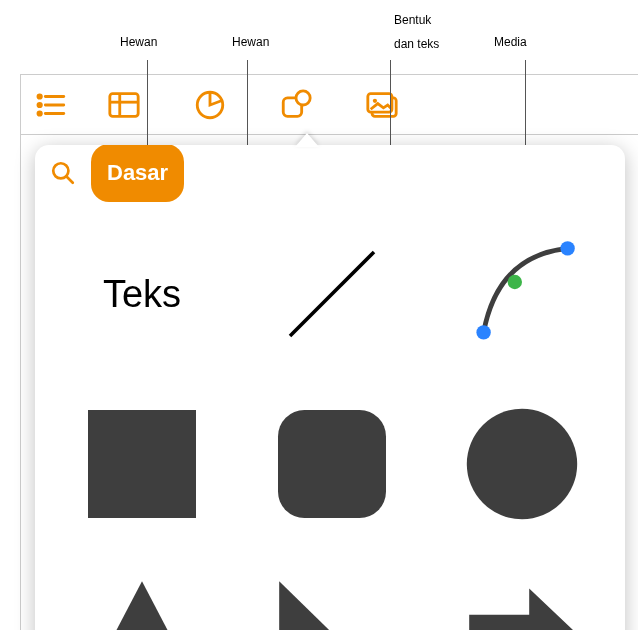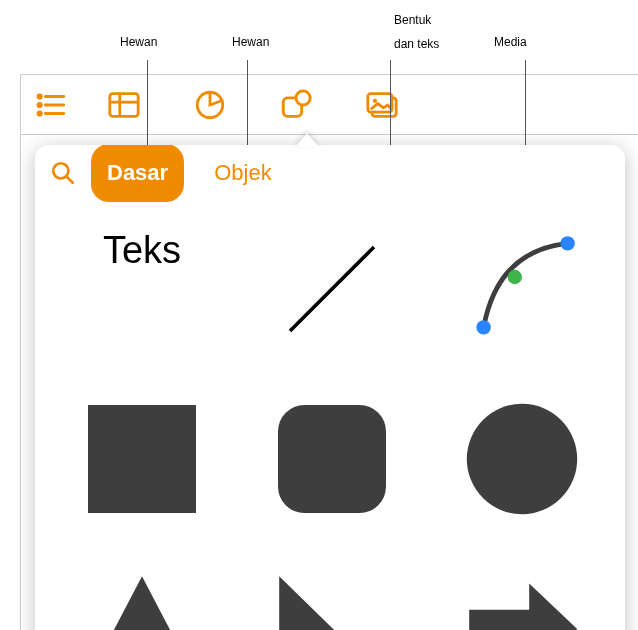--- a/index.html
+++ b/index.html
@@ -105,21 +105,21 @@
     .shapes-grid {
       display: grid;
       grid-template-columns: repeat(3, 1fr);
       gap: 40px 60px;
       padding: 28px 42px;
     }
     .shape-cell {
       width: 130px;
       height: 130px;
       display: flex;
-      align-items: flex-start;
+      align-items: center;
       justify-content: center;
     }
     .shape-text {
       font-size: 38px;
       font-weight: 500;
       color: #000;
     }
     .shape-svg { width: 120px; height: 120px; }
     .shape-fill { fill: #3e3e3e; }
   </style>
@@ -187,21 +187,20 @@
 
   <div class="popover">
     <div class="tabs">
       <div class="search-icon">
         <svg viewBox="0 0 24 24">
           <circle cx="10" cy="10" r="7" stroke="#f08b00" stroke-width="2.5" fill="none"></circle>
           <line x1="15" y1="15" x2="21" y2="21" stroke="#f08b00" stroke-width="2.5" stroke-linecap="round"></line>
         </svg>
       </div>
       <div class="tab active">Dasar</div>
-      <div class="tab">Objek</div>
     </div>
 
     <div class="shapes-grid">
 
       <div class="shape-cell">
         <span class="shape-text">Teks</span>
       </div>
       <div class="shape-cell">
         <svg class="shape-svg" viewBox="0 0 100 100">
           <line x1="15" y1="85" x2="85" y2="15" stroke="#000" stroke-width="3"></line>

